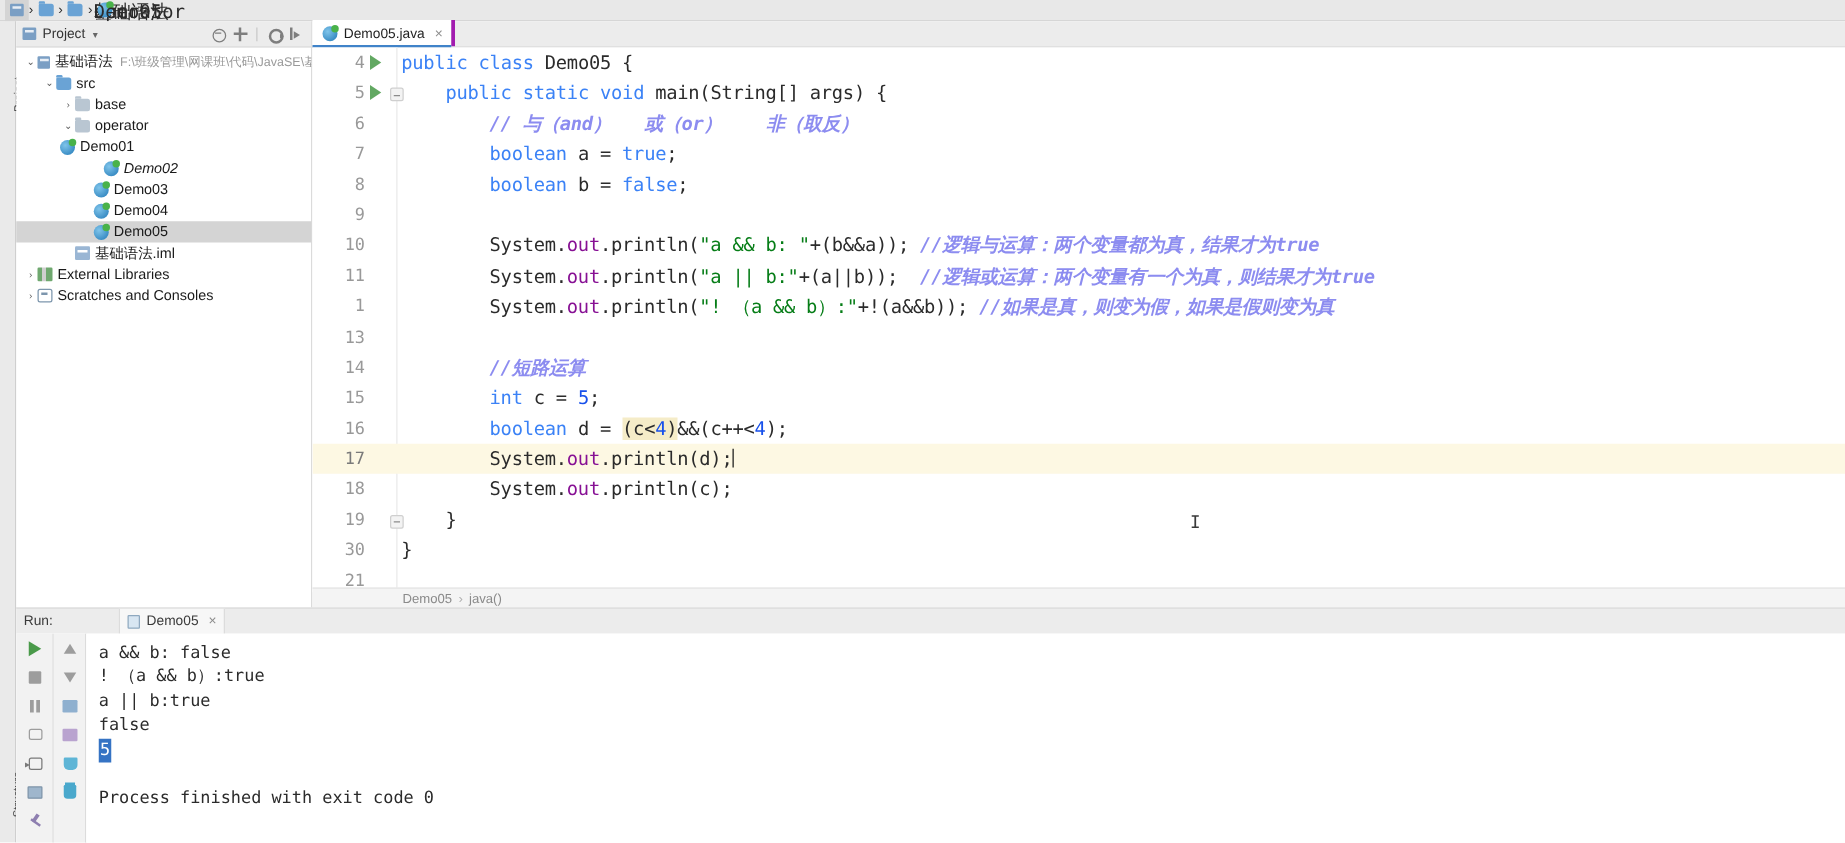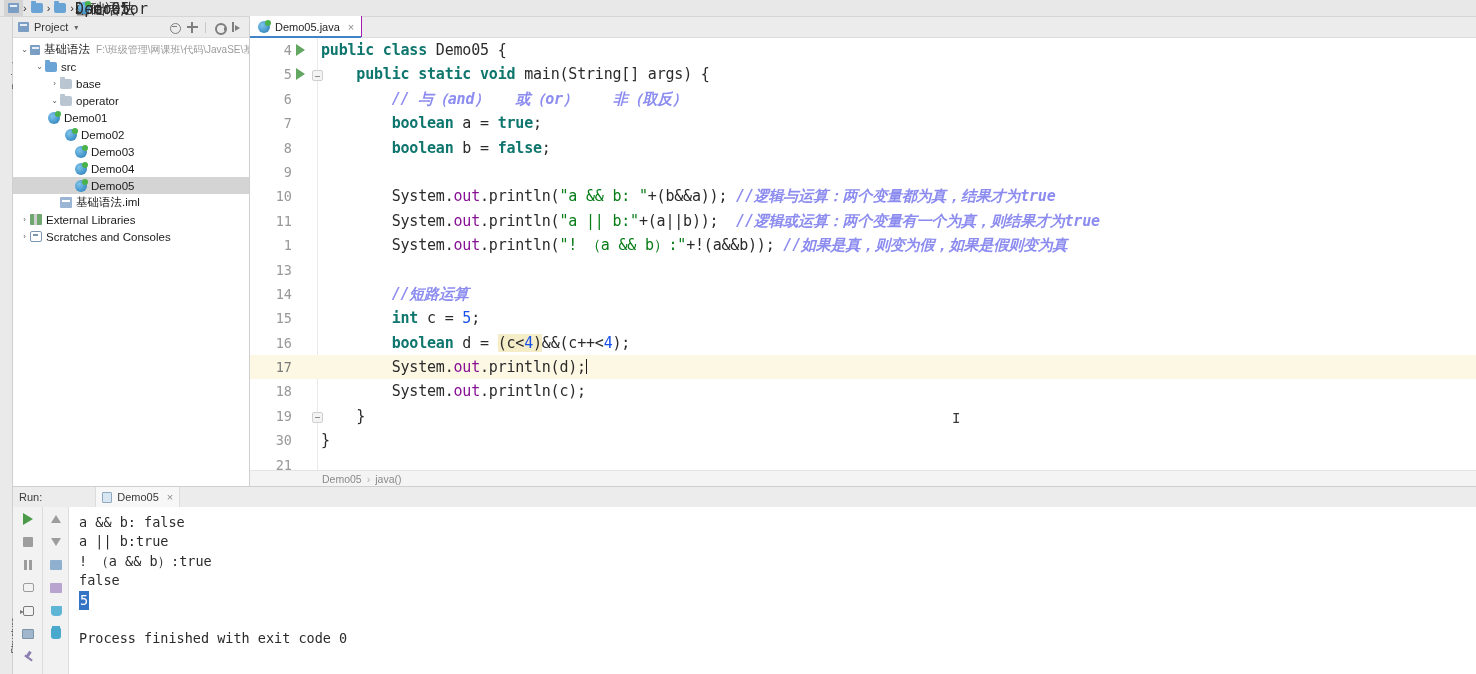--- a/index.html
+++ b/index.html
@@ -87,21 +87,21 @@
   .ico-scratch:after { content: ""; position: absolute; left: 2px; top: 2px; width: 5px; height: 1.5px; background: #7d96ad; }
   .ico-iml { width: 12px; height: 11px; background: #9ab6d4; border-radius: 1px; position: relative; }
   .ico-iml:after { content: ""; position: absolute; left: 2px; top: 3px; width: 8px; height: 1.5px; background: #fff; }
 
   
   .editor-area { position: absolute; left: 250px; top: 17px; width: 1226px; height: 469px; background: #fff; }
   .tabbar { height: 21px; background: #ececec; border-bottom: 1px solid #dcdcdc; display: flex; align-items: flex-end; }
   .etab {
     height: 21px; display: flex; align-items: center; padding: 0 7px 0 8px;
     font-size: 11px; color: #1f1f1f; background: #fff;
-    border-right: 1px solid #a21caf; position: relative; justify-content: space-between;
+    border-right: 3px solid #a21caf; position: relative; justify-content: space-between;
   }
   .etab .tname { margin-left: 5px; }
   .etab .tclose { margin-left: 8px; font-size: 11px; color: #8c8c8c; }
   .etab.active:after { content: ""; position: absolute; left: 0; right: 0; bottom: -1px; height: 2px; background: #4083c9; }
 
   .code-wrap { position: relative; height: 436px; background: #fff; overflow: hidden; }
   .gutter { position: absolute; left: 0; top: 0; width: 68px; height: 436px; background: #fff; border-right: 1px solid #eaeaea; }
   .codelines { position: absolute; left: 0; top: 0; right: 0; height: 436px; }
   .cline { position: relative; height: 24.4px; line-height: 24.4px; white-space: pre; }
   .cline.hl { background: #fdf8e3; }
@@ -118,21 +118,21 @@
     position: absolute; left: 62px; top: 8px; width: 11px; height: 11px;
     background: #f3f3f3; border: 1px solid #cfcfcf; border-radius: 2px;
   }
   .foldmark:after { content: ""; position: absolute; left: 2px; top: 4.2px; width: 5px; height: 1.4px; background: #8c8c8c; }
   .ctext {
     position: absolute; left: 68px; right: 0; top: 0; height: 24.4px;
     padding-left: 3px;
     font-family: "DejaVu Sans Mono", monospace; font-size: 15px;
     color: #2b2b2b; letter-spacing: -0.2px;
   }
-  .kw { color: #0f766e; font-weight: bold; }
+  .kw { color: #3b82f6; font-weight: normal; }
   .str { color: #067d17; }
   .num { color: #1750eb; }
   .cmt { color: #8c8cf0; font-style: italic; font-weight: bold; }
   .fld { color: #871094; }
   .hlt { background: #f5ecc8; }
   .caret { display: inline-block; width: 1px; height: 15px; background: #1a1a1a; vertical-align: -2px; }
   .mousecursor {
     position: absolute; left: 702px; top: 373px; width: 8px; height: 15px; color: #3a3a3a;
     font-family: "DejaVu Sans Mono", monospace; font-size: 14px; line-height: 15px;
   }
@@ -256,21 +256,21 @@
         <div class="row" style="padding-left: 36px;">
           <span class="arrow">⌄</span>
           <span class="ico ico-folder pale"></span>
           <span class="lbl">operator</span>
         </div>
         <div class="row" style="padding-left: 24px;">
           <span class="arrow blank">›</span>
           <span class="ico ico-class"></span>
           <span class="lbl">Demo01</span>
         </div>
-        <div class="row" style="padding-left: 41px;">
+        <div class="row" style="padding-left: 59px; font-style: italic;">
           <span class="arrow blank">›</span>
           <span class="ico ico-class"></span>
           <span class="lbl">Demo02</span>
         </div>
         <div class="row" style="padding-left: 51px;">
           <span class="arrow blank">›</span>
           <span class="ico ico-class"></span>
           <span class="lbl">Demo03</span>
         </div>
         <div class="row" style="padding-left: 51px;">
@@ -388,22 +388,22 @@
           </div>
         <div class="cbtn2">
             <span class="g-trash1"></span>
           </div>
         <div class="cbtn2">
             <span class="g-trash2"></span>
           </div>
       </div>
       <div class="console" id="console">
           <div class="coline"><span>a &amp;&amp; b: false</span></div>
+          <div class="coline"><span>! （a &amp;&amp; b）:true</span></div>
           <div class="coline"><span>a || b:true</span></div>
-          <div class="coline"><span>! （a &amp;&amp; b）:true</span></div>
           <div class="coline"><span>false</span></div>
           <div class="coline"><span class="co-sel">5</span></div>
           <div class="coline">&nbsp;</div>
           <div class="coline"><span>Process finished with exit code 0</span></div>
         </div>
     </div>
   </div>
 </div>
 
 </body></html>

